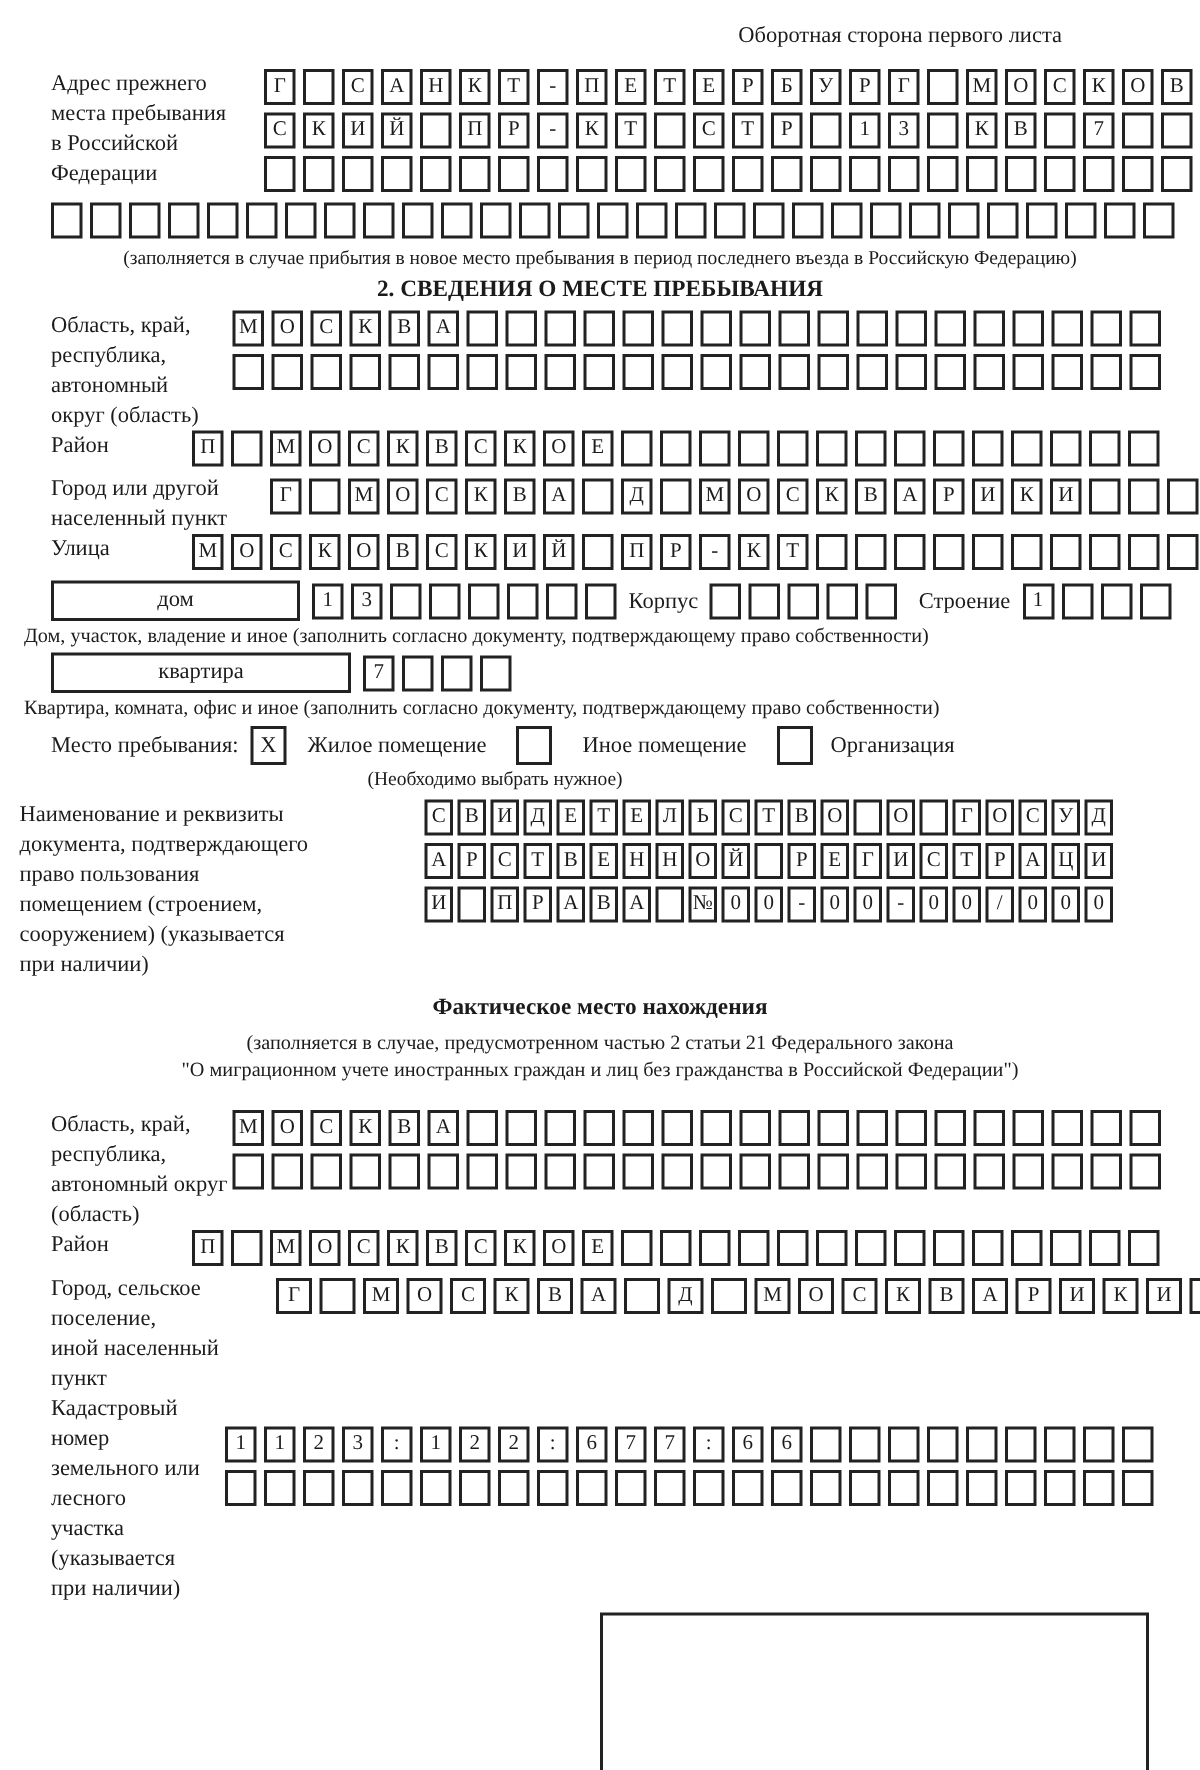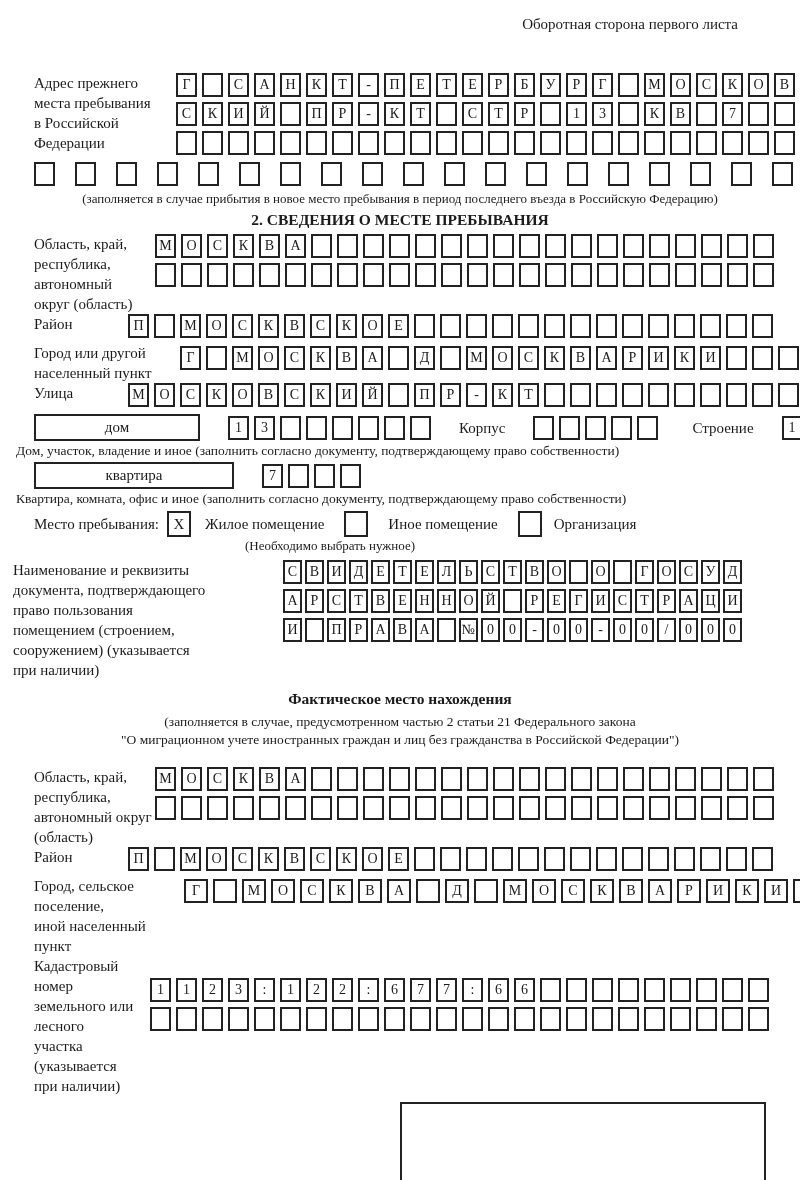--- a/index.html
+++ b/index.html
@@ -4,21 +4,21 @@
 <style>
   * { margin:0; padding:0; box-sizing:border-box; }
   html,body { width:800px; }
   body {
     width:800px; height:1180px; background:#ffffff; overflow:hidden;
     font-family:"Liberation Serif","DejaVu Serif",serif;
     color:#1b1b1b; font-size:15px;
   }
   .page { position:relative; width:800px; height:1180px; padding-top:16px; }
 
-  .page-header { text-align:right; padding-right:62px; font-size:15px; }
+  .page-header { text-align:right; padding-right:92px; font-size:15px; }
 
   .ml { margin-left:34px; }
 
   .fieldset { display:flex; align-items:flex-start; }
   .flabel { font-size:15px; line-height:20px; white-space:pre-line; flex:none; }
   .rows { display:flex; flex-direction:column; }
 
   .boxrow { display:flex; gap:5px; margin-bottom:5px; }
   .cell {
     flex:none; width:21px; height:24px; border:2px solid #222;
@@ -53,31 +53,31 @@
   .checkbox {
     flex:none; width:24px; height:26px; border:2px solid #222; background:#fff;
     display:flex; align-items:center; justify-content:center; font-size:15px;
   }
 
   .fact-note { text-align:center; font-size:13.5px; line-height:18px; white-space:pre-line; margin-bottom:18px; }
 
   .confirm-wrap { margin-left:400px; width:366px; margin-top:6px; }
   .confirm-box { width:366px; height:162px; border:2px solid #222; background:#fff; }
 
-  .mt2{margin-top:2px;gap:20px;} .mt4{margin-top:4px;text-align:center;} .mt6{margin-top:6px;margin-left:13px;} .mt10{margin-top:10px;}
+  .mt2{margin-top:2px;} .mt4{margin-top:4px;text-align:center;} .mt6{margin-top:6px;margin-left:13px;} .mt10{margin-top:10px;}
   .gap8{margin-left:8px;} .gap14{margin-left:14px;} .gap20{margin-left:20px;}
 </style>
 </head>
 <body>
 
 <div class="page">
 
   <div class="page-header">Оборотная сторона первого листа</div>
 
-  <div class="fieldset ml" style="margin-top:40px;">
+  <div class="fieldset ml" style="margin-top:13px;">
     <div class="flabel w-prev">Адрес прежнего
 места пребывания
 в Российской
 Федерации</div>
     <div class="rows">
       <div class="boxrow">
           <span class="cell">Г</span>
           <span class="cell"></span>
           <span class="cell">С</span>
           <span class="cell">А</span>

